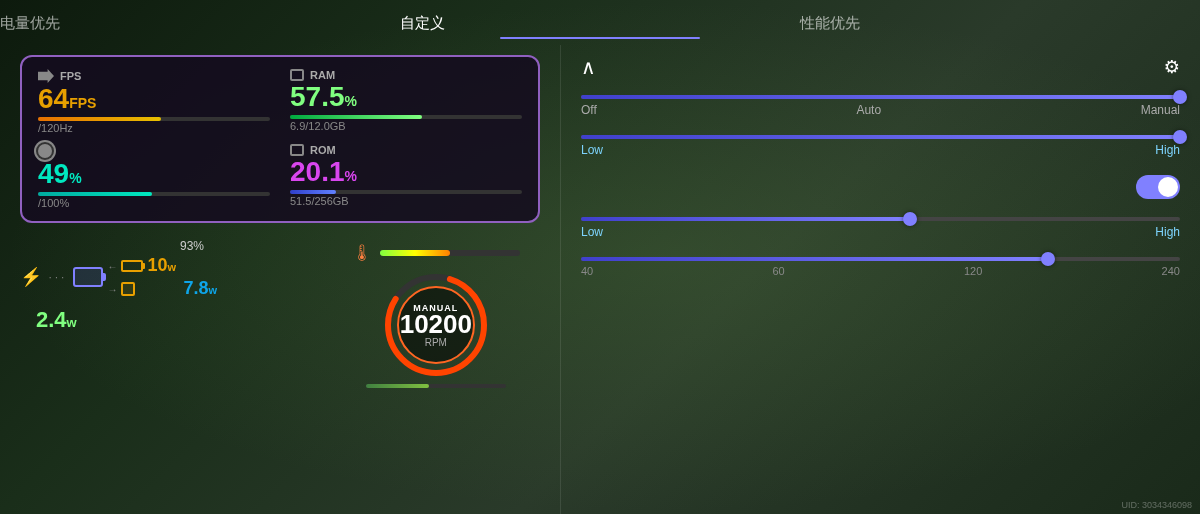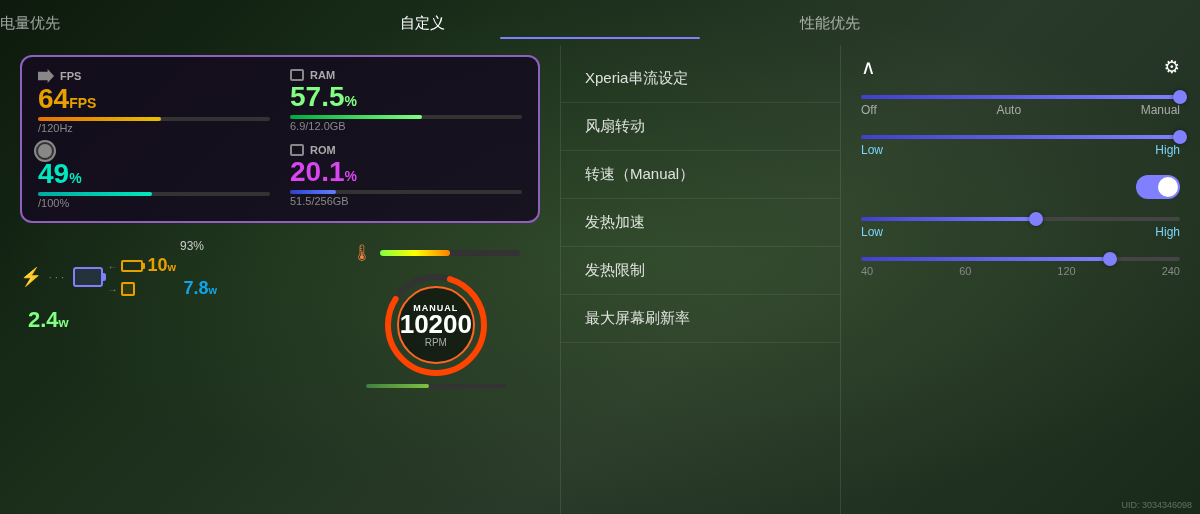--- a/index.html
+++ b/index.html
@@ -471,21 +471,21 @@
                   <span style="color:#888;font-size:10px;">→</span>
                   <div class="cpu-icon"></div>
                   <span style="font-size:18px;font-weight:bold;color:#0ea5e9;margin-left:44px;">
                     <span>7.8</span><span style="font-size:11px;">w</span>
                   </span>
                 </div>
               </div>
             </div>
           </div>
 
-          <div style="display:flex;align-items:flex-start;gap:4px;margin-left:8px;">
+          <div style="display:flex;align-items:flex-start;gap:4px;margin-left:16px;">
             <span style="font-size:22px;font-weight:bold;color:#80ff80;">
               <span>2.4</span><span style="font-size:13px;">w</span>
             </span>
           </div>
         </div>
 
         <div style="position:absolute;top:0;right:20px;display:flex;flex-direction:column;align-items:center;gap:8px;">
 
           <div style="display:flex;align-items:center;gap:8px;margin-top:4px;">
             <span style="color:#ff8040;font-size:16px;">🌡</span>
@@ -510,28 +510,20 @@
             </div>
           </div>
 
           <div style="width:140px;height:4px;background:#333;border-radius:2px;margin-top:-4px;">
             <div style="width:45%;height:100%;background:linear-gradient(90deg,#408040,#80c040);border-radius:2px;"></div>
           </div>
         </div>
       </div>
     </div>
 
-    <div class="middle-panel">
-      <div class="menu-item">Xperia串流设定</div>
-      <div class="menu-item">风扇转动</div>
-      <div class="menu-item">转速（Manual）</div>
-      <div class="menu-item">发热加速</div>
-      <div class="menu-item">发热限制</div>
-      <div class="menu-item">最大屏幕刷新率</div>
-    </div>
 
     <div class="right-panel">
       <div class="right-header">
         <span class="chevron-up">∧</span>
         <span class="gear-icon">⚙</span>
       </div>
 
       <div class="slider-section">
         <div class="slider-track fan-slider">
           <div class="slider-fill"></div>

